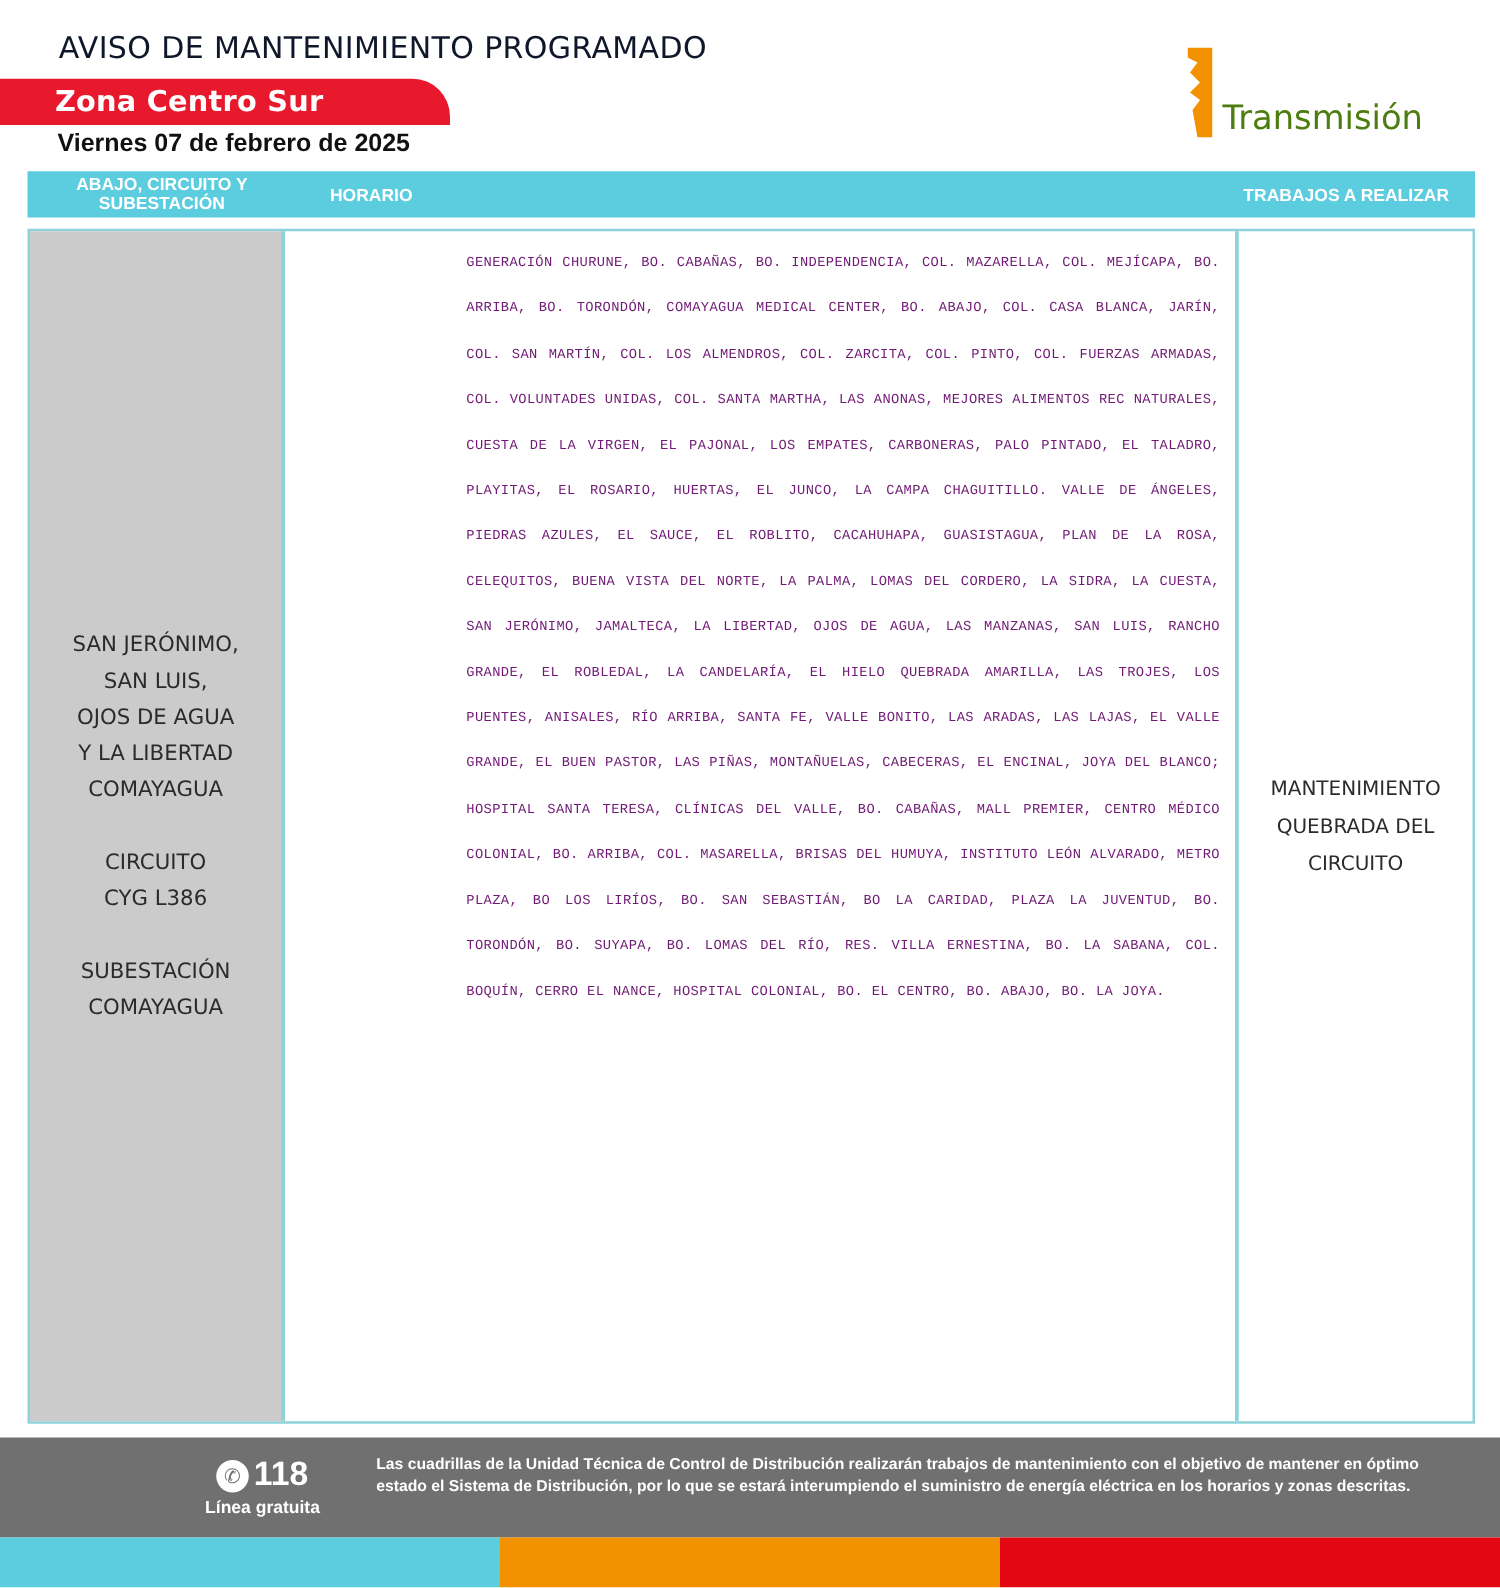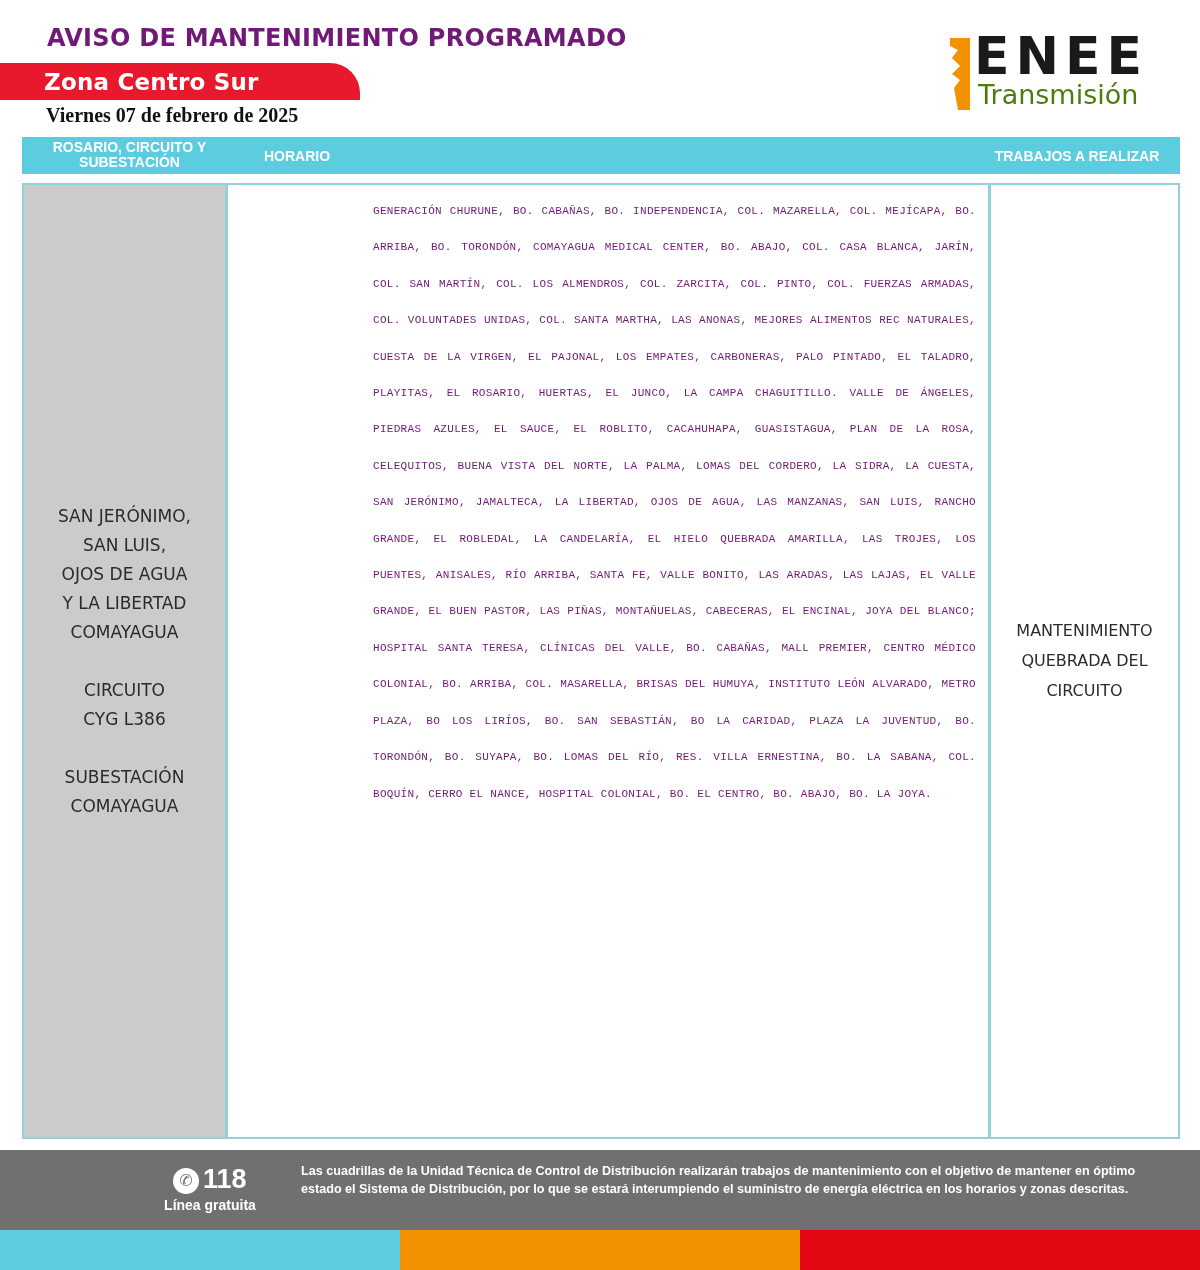--- a/index.html
+++ b/index.html
@@ -1,20 +1,20 @@
 <!DOCTYPE html>
 <html><head>
 <meta charset="utf-8">
 <style>
   * { box-sizing: border-box; margin: 0; padding: 0; }
   body { width: 1200px; height: 1270px; background: #ffffff; position: relative; overflow: hidden; font-family: "DejaVu Sans", sans-serif; color: #2b2b2b; }
-  .title { position: absolute; left: 47px; top: 24px; font-size: 24px; font-weight: bold; color: #701a75; letter-spacing: 0.3px; font-family: "DejaVu Sans", sans-serif; }
+  .title { position: absolute; left: 47px; top: 24px; font-size: 24px; font-weight: normal; color: #0f172a; letter-spacing: 0.3px; font-family: "DejaVu Sans", sans-serif; }
   .zone-banner { position: absolute; left: 0; top: 63px; width: 360px; height: 37px; background: #e8192c; border-top-right-radius: 30px; }
   .zone-text { position: absolute; left: 44px; top: 69px; font-size: 23px; font-weight: bold; color: #ffffff; font-family: "DejaVu Sans", sans-serif; letter-spacing: 0.2px; }
-  .date { position: absolute; left: 46px; top: 104px; font-size: 20px; font-weight: bold; color: #111; font-family: Liberation Serif, serif; }
+  .date { position: absolute; left: 46px; top: 104px; font-size: 20px; font-weight: bold; color: #111; font-family: Liberation Sans, sans-serif; }
   .logo { position: absolute; left: 948px; top: 34px; width: 230px; height: 80px; }
   .logo .bar { position: absolute; left: 2px; top: 4px; width: 20px; height: 72px; }
   .logo .enee { position: absolute; left: 26px; top: -4px; font-size: 52px; font-weight: bold; color: #1a1a1a; letter-spacing: 6px; font-family: "DejaVu Sans", sans-serif; line-height: 1; }
   .logo .trans { position: absolute; left: 30px; top: 47px; font-size: 27px; color: #4d7c0f; font-family: "DejaVu Sans", sans-serif; line-height: 1; }
   .thead { position: absolute; left: 22px; top: 137px; width: 1158px; height: 37px; background: #5ccddf; display: flex; align-items: center; }
   .th { color: #ffffff; font-weight: bold; font-size: 14px; text-align: center; font-family: "Liberation Sans", sans-serif; line-height: 1.1; }
   .th1 { position: absolute; left: 20px; width: 175px; top: 3px; }
   .th2 { position: absolute; left: 215px; width: 120px; top: 12px; }
   .th3 { position: absolute; left: 340px; width: 560px; top: 12px; }
   .th4 { position: absolute; left: 955px; width: 200px; top: 12px; }
@@ -43,26 +43,25 @@
 
 <div class="title">AVISO DE MANTENIMIENTO PROGRAMADO</div>
 <div class="zone-banner"></div>
 <div class="zone-text">Zona Centro Sur</div>
 <div class="date">Viernes 07  de febrero de 2025</div>
 
 <div class="logo">
   <svg class="bar" viewBox="0 0 20 72">
     <polygon points="0,0 20,0 20,72 8,72 4,50 10,42 2,36 10,28 2,20 8,12 0,8" fill="#f39200"></polygon>
   </svg>
-  <div class="enee">ENEE</div>
   <div class="trans">Transmisión</div>
 </div>
 
 <div class="thead">
-  <div class="th th1">ROSARIO, CIRCUITO Y SUBESTACIÓN</div>
+  <div class="th th1">ABAJO, CIRCUITO Y SUBESTACIÓN</div>
   <div class="th th2">HORARIO</div>
   <div class="th th4">TRABAJOS A REALIZAR</div>
 </div>
 
 <div class="tbody">
   <div class="cell c1">
     <div class="sector">
       <div>SAN JERÓNIMO,</div>
       <div>SAN LUIS,</div>
       <div>OJOS DE AGUA</div>

